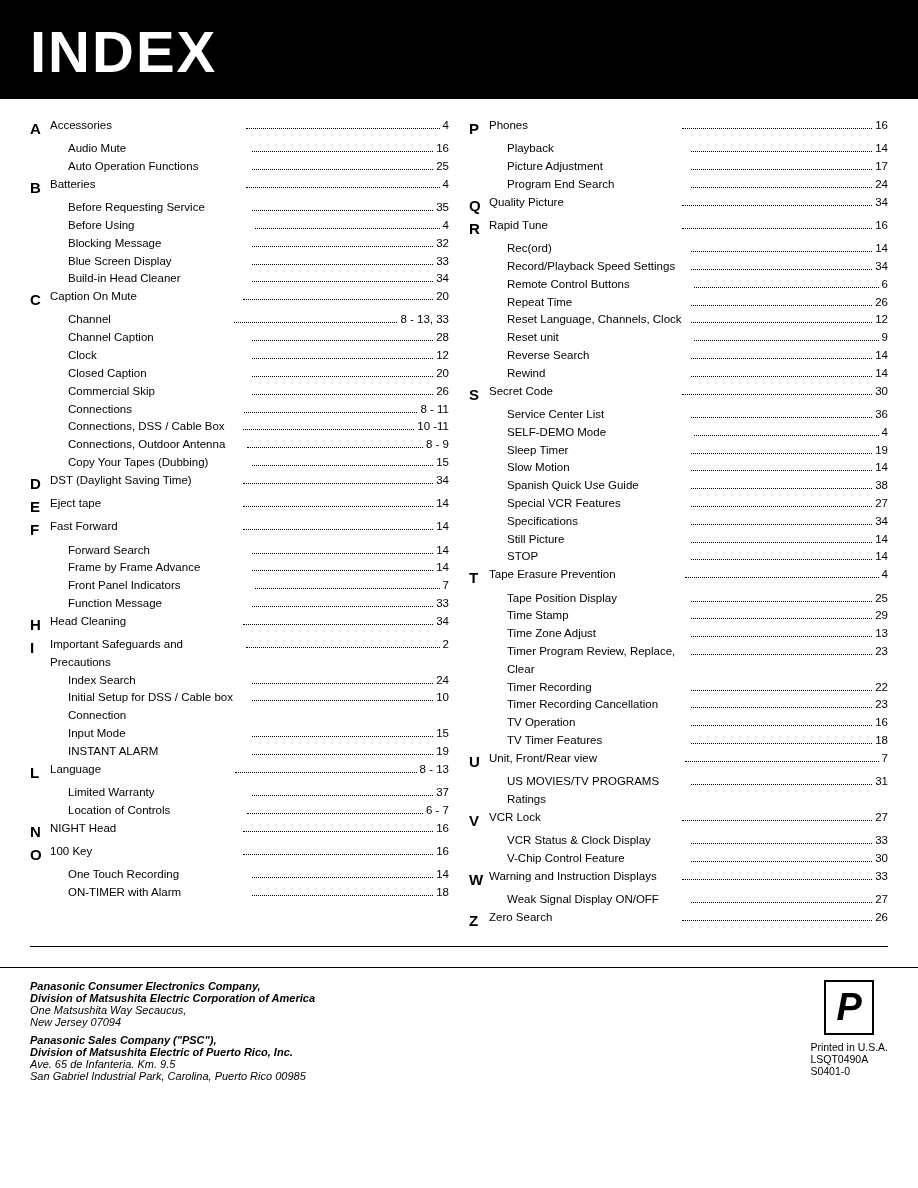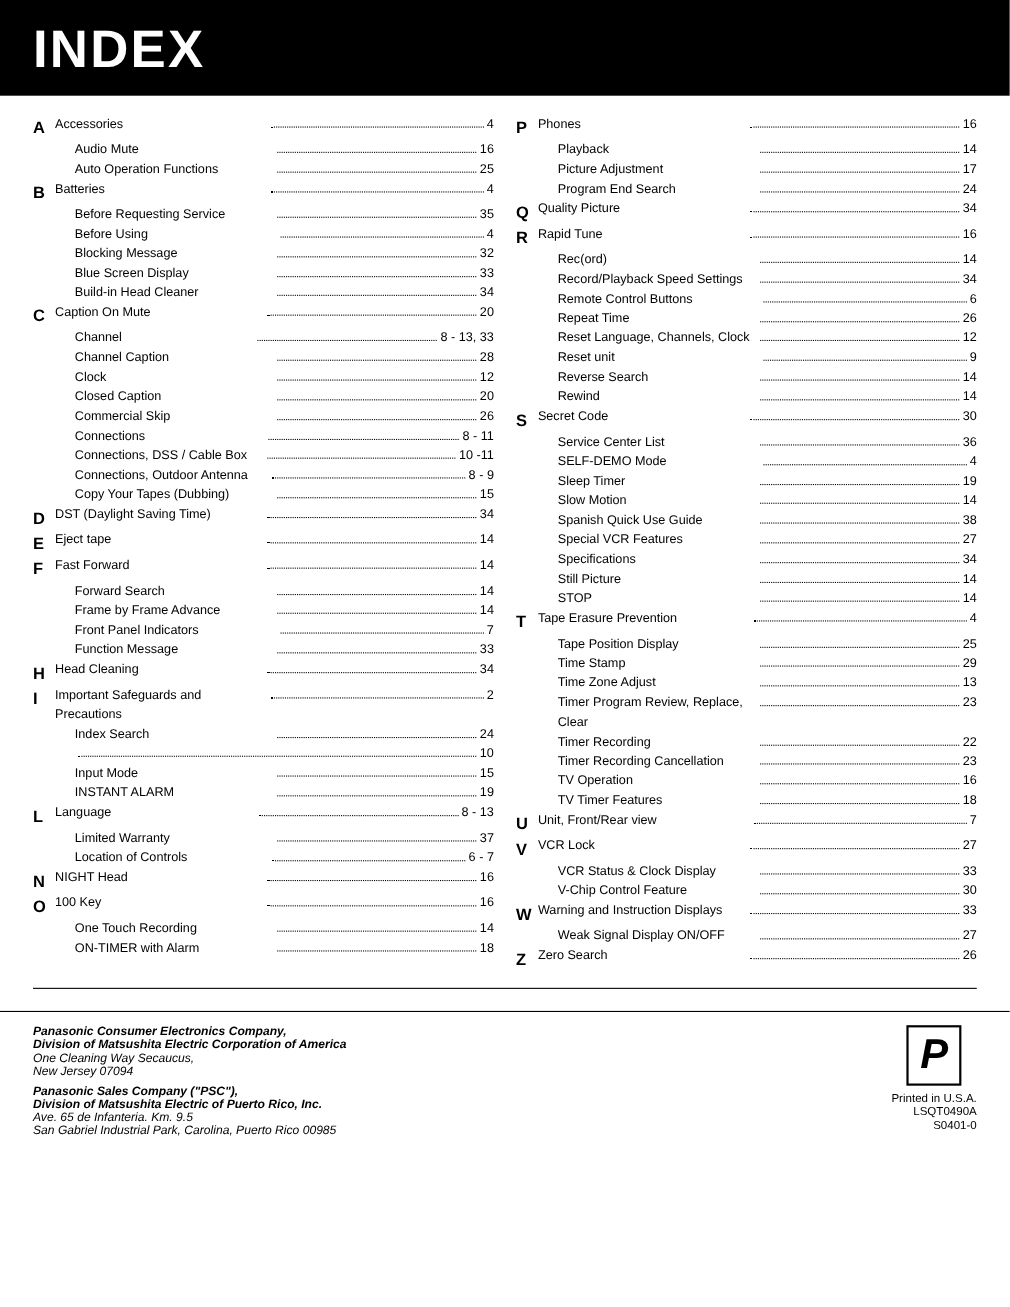--- a/index.html
+++ b/index.html
@@ -12,21 +12,21 @@
       min-height: 1188px;
     }
 
     .header {
       background: #000;
       padding: 18px 30px 14px 30px;
       margin-bottom: 18px;
     }
     .header h1 {
       color: #fff;
-      font-size: 48px;
+      font-size: 58px;
       font-weight: 900;
       letter-spacing: 2px;
       font-family: Arial Black, Arial, sans-serif;
     }
 
     .content {
       padding: 0 30px;
       display: flex;
       gap: 20px;
     }
@@ -112,21 +112,21 @@
       align-items: center;
       justify-content: center;
       font-size: 36px;
       font-weight: bold;
       font-style: italic;
       margin-bottom: 6px;
     }
 
     .footer-print {
       font-size: 10.5px;
-      text-align: right;
+      text-align: left;
     }
 
     .bold { font-weight: bold; }
 
     .page-wrap {
       position: relative;
     }
   </style>
 </head>
 <body>
@@ -367,20 +367,21 @@
           <span style="min-width: 18px; margin-right: 2px;"></span>
           <span class="entry-text">
             <span class="entry-name">Index Search</span>
             <span class="entry-dots"></span>
             <span class="entry-page">24</span>
           </span>
         </div>
         <div class="index-entry sub-entry">
           <span style="min-width: 18px; margin-right: 2px;"></span>
           <span class="entry-text">
+            <span class="entry-name">Initial Setup for DSS / Cable box Connection</span>
             <span class="entry-dots"></span>
             <span class="entry-page">10</span>
           </span>
         </div>
         <div class="index-entry sub-entry">
           <span style="min-width: 18px; margin-right: 2px;"></span>
           <span class="entry-text">
             <span class="entry-name">Input Mode</span>
             <span class="entry-dots"></span>
             <span class="entry-page">15</span>
@@ -716,20 +717,28 @@
             <span class="entry-dots"></span>
             <span class="entry-page">18</span>
           </span>
         </div>
         <div class="index-entry">
           <span class="letter-label">U</span>
           <span class="entry-text">
             <span class="entry-name">Unit, Front/Rear view</span>
             <span class="entry-dots"></span>
             <span class="entry-page">7</span>
+          </span>
+        </div>
+        <div class="index-entry sub-entry">
+          <span style="min-width: 18px; margin-right: 2px;"></span>
+          <span class="entry-text">
+            <span class="entry-name">US MOVIES/TV PROGRAMS Ratings</span>
+            <span class="entry-dots"></span>
+            <span class="entry-page">31</span>
           </span>
         </div>
         <div class="index-entry">
           <span class="letter-label">V</span>
           <span class="entry-text">
             <span class="entry-name">VCR Lock</span>
             <span class="entry-dots"></span>
             <span class="entry-page">27</span>
           </span>
         </div>
@@ -775,21 +784,21 @@
         </div>
       </div>
   </div>
 
   <div class="divider-line" style="margin: 14px 30px 0 30px;"></div>
 
   <div class="footer">
     <div class="footer-left">
       <div><span class="bold">Panasonic Consumer Electronics Company,</span></div>
       <div><span class="bold">Division of Matsushita Electric Corporation of America</span></div>
-      <div>One Cleaning Way Secaucus,</div>
+      <div>One Matsushita Way Secaucus,</div>
       <div>New Jersey 07094</div>
       <div style="margin-top:6px;"><span class="bold">Panasonic Sales Company ("PSC"),</span></div>
       <div><span class="bold">Division of Matsushita Electric of Puerto Rico, Inc.</span></div>
       <div>Ave. 65 de Infanteria. Km. 9.5</div>
       <div>San Gabriel Industrial Park, Carolina, Puerto Rico 00985</div>
     </div>
     <div class="footer-right">
       <div class="panasonic-p">
         <span style="font-style:italic;font-weight:900;font-size:38px;">P</span>
       </div>

